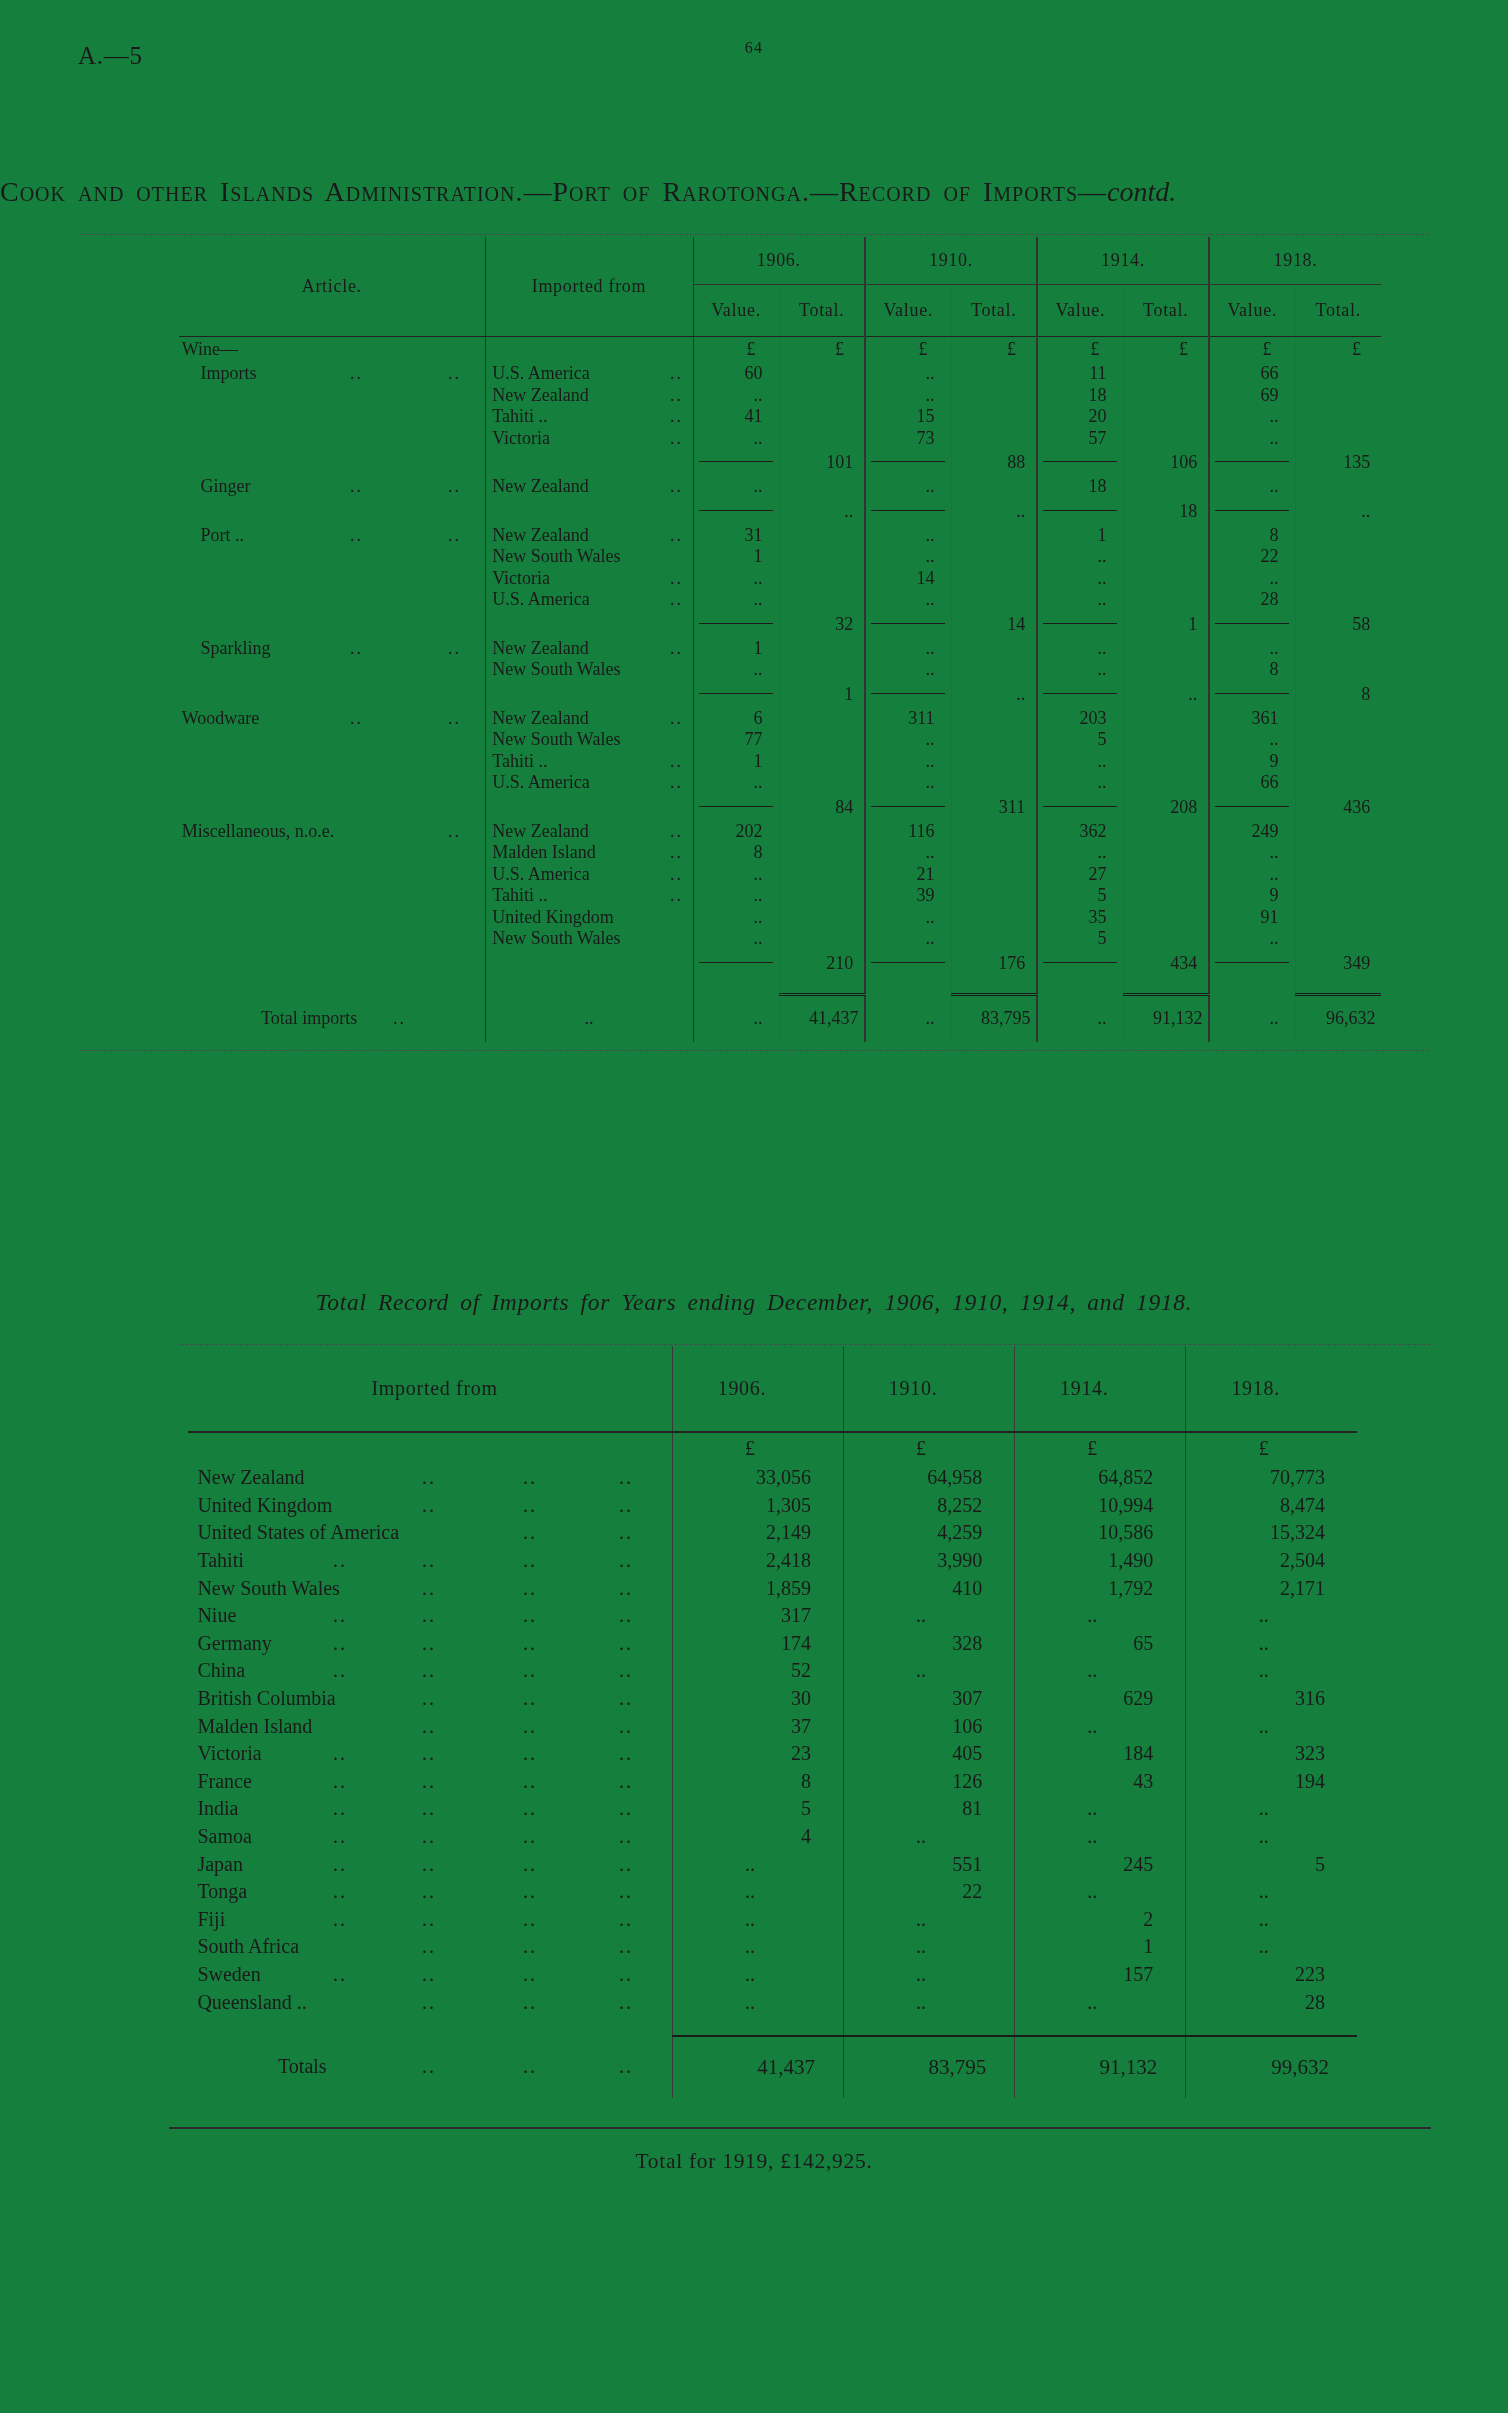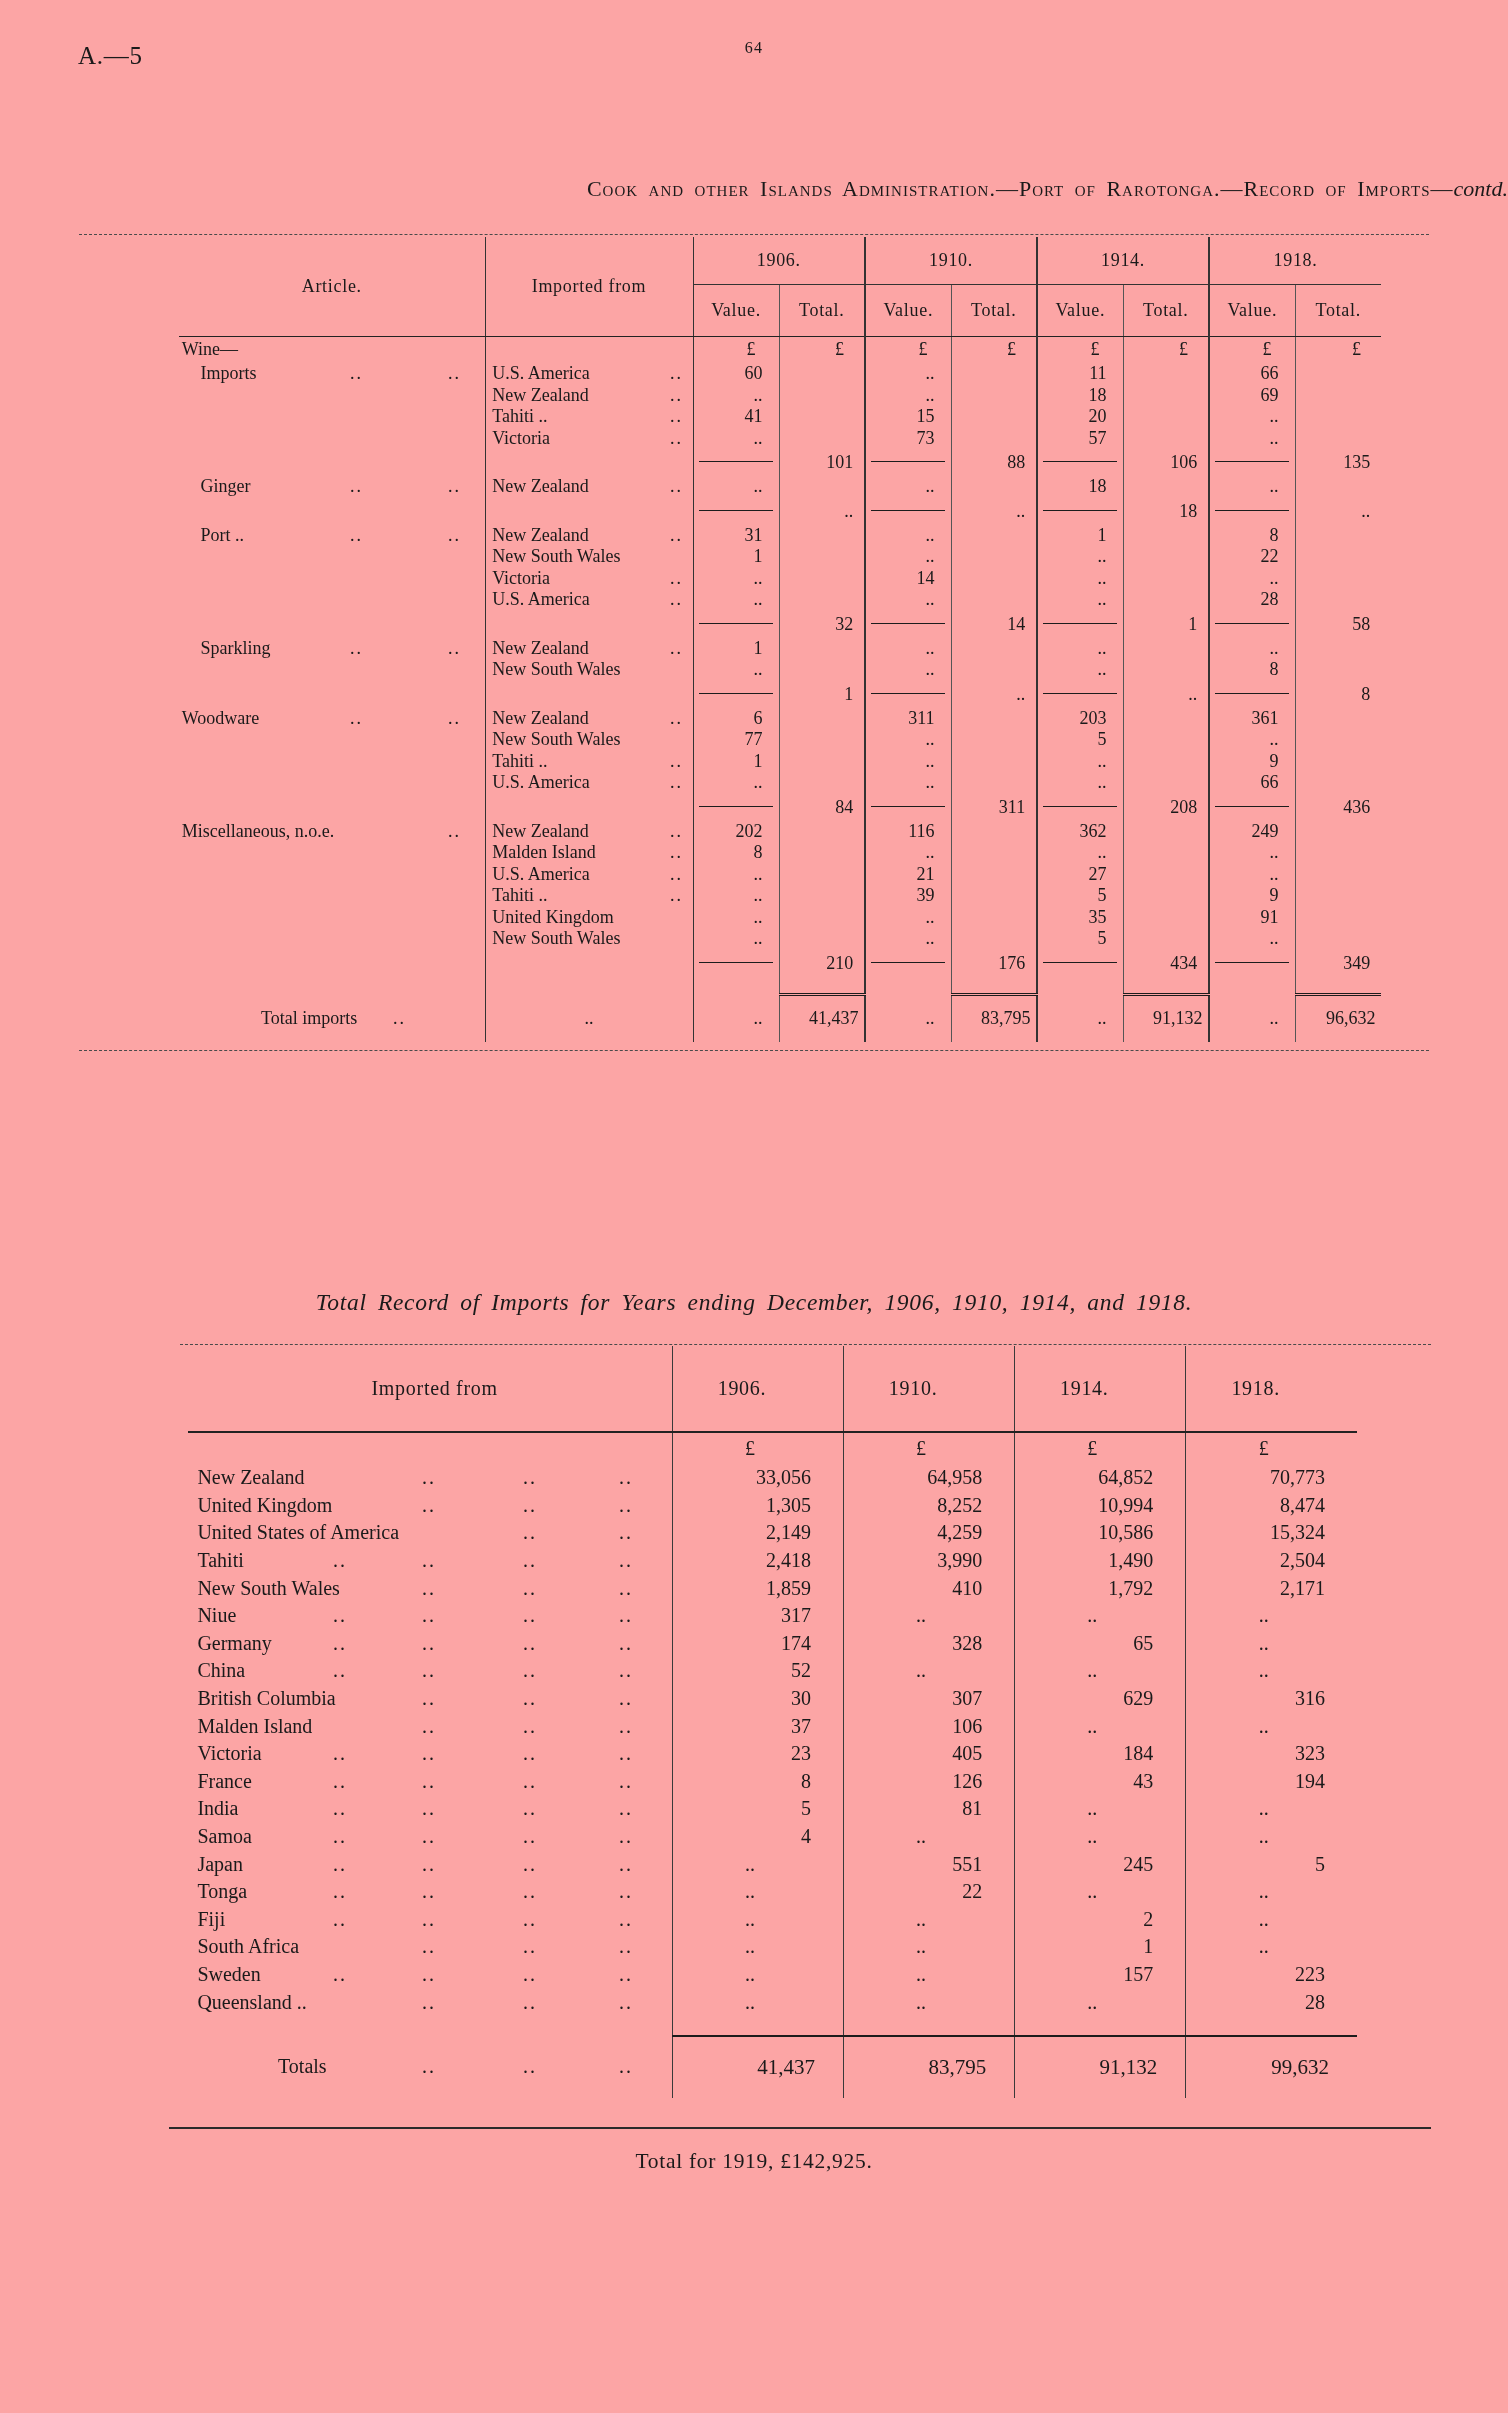--- a/index.html
+++ b/index.html
@@ -1,20 +1,20 @@
 <!DOCTYPE html>
 <html style="font-size:10.8px"><head>
 <meta charset="utf-8">
 <style>
   html,body{margin:0;padding:0;background:#d9d9d4;}
-  .page{position:relative;width:1508px;height:2413px;background:#fca5a5;
+  .page{position:relative;width:1508px;height:2413px;background:#15803d;
         font-family:"Liberation Serif",serif;color:#1a1a1a;overflow:hidden;}
   .hdr-ref{position:absolute;left:78px;top:42px;font-size:25px;letter-spacing:0.7px;}
   .hdr-page{position:absolute;left:0;right:0;top:39px;text-align:center;font-size:16px;letter-spacing:1.3px;}
-  .title{position:absolute;left:0;right:0;top:176px;text-align:right;font-size:22px;white-space:nowrap;}
+  .title{position:absolute;left:0;right:0;top:176px;text-align:left;font-size:28px;white-space:nowrap;}
   .sc{font-variant:small-caps;letter-spacing:1px;word-spacing:4px;}
   .it{font-style:italic;}
   .rule{position:absolute;height:0;border-top:1.3px dashed #4a4a4a;}
   .rule.solid{border-top:2px solid #2a2a2a;}
 
   
   #t1{position:absolute;left:179px;top:237px;width:1202px;border-collapse:collapse;
       table-layout:fixed;font-size:18px;line-height:1.05;}
   #t1 col.ca{width:306px;} #t1 col.cf{width:208px;} #t1 col.cn{width:86px;}
   #t1 th,#t1 td{padding:0;font-weight:normal;}

